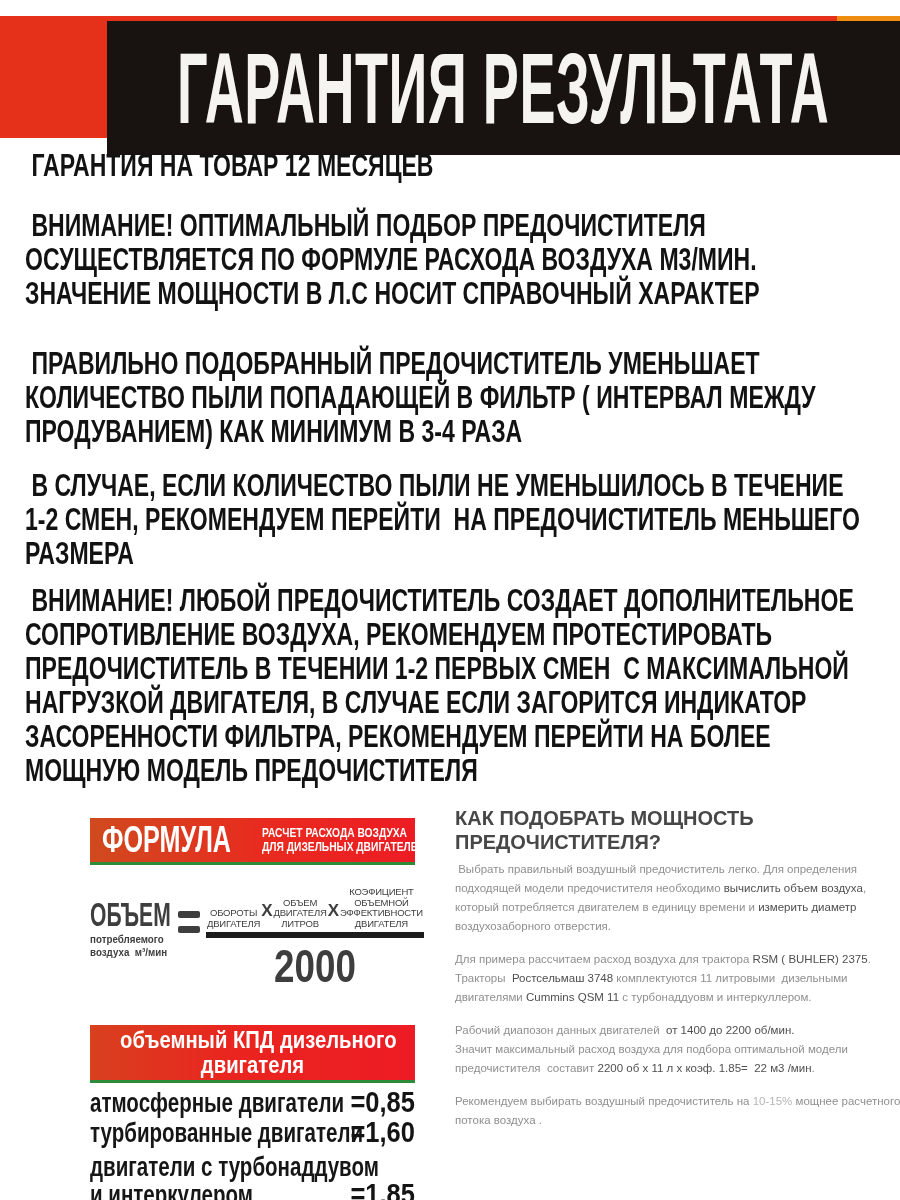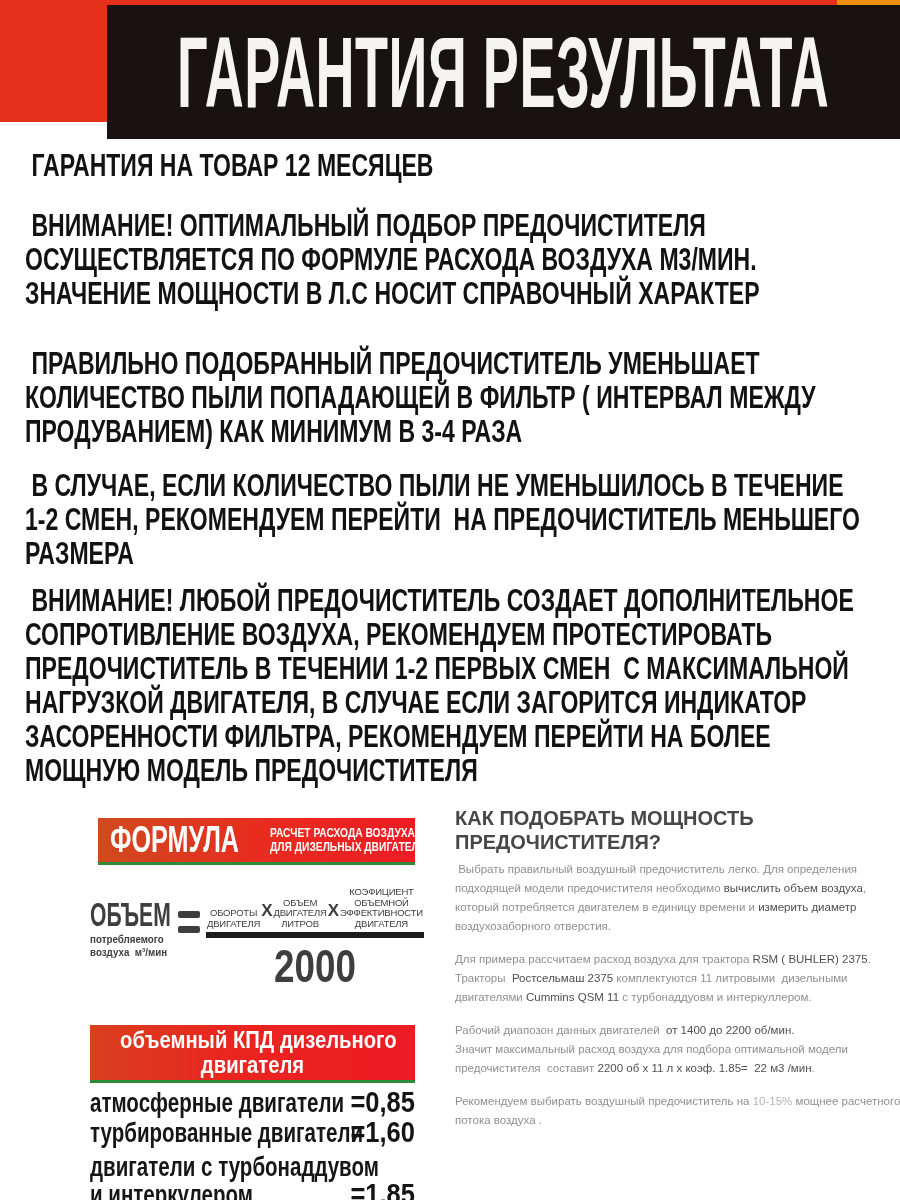--- a/index.html
+++ b/index.html
@@ -1,41 +1,41 @@
 <!DOCTYPE html>
 <html><head>
 <meta charset="utf-8">
 <style>
   html,body{margin:0;padding:0;background:#ffffff;}
   #page{
     position:relative;width:900px;height:1200px;background:#ffffff;overflow:hidden;
     font-family:"Liberation Sans",sans-serif;
   }
   
-  .banner{position:absolute;left:0;top:0;width:900px;height:139px;}
+  .banner{position:absolute;left:0;top:16px;width:900px;height:139px;}
   .banner-red-block{position:absolute;left:0;top:0;width:107px;height:122px;background:#e5301a;}
   .banner-top-strip{position:absolute;left:107px;top:0;right:0;height:5px;
     background:linear-gradient(90deg,#e5301a 0%,#e5301a 92%,#ef8d10 92%,#ef8d10 100%);}
   .banner-black{position:absolute;left:107px;top:5px;right:0;bottom:0;background:#181211;
     display:flex;align-items:center;justify-content:center;overflow:hidden;}
   .banner-title{display:inline-block;font-size:100px;font-weight:700;color:#f6f4f1;
     white-space:nowrap;transform:scale(0.54,1);letter-spacing:1px;line-height:100px;}
   
   .body-text{position:absolute;left:25px;top:148px;width:870px;}
   .para{font-weight:700;font-size:32px;line-height:34px;color:#121212;
     white-space:pre-wrap;width:1400px;transform:scaleX(0.72);transform-origin:0 0;}
   .p0{margin-bottom:26px;}
   .p1{margin-bottom:36px;}
   .p2{margin-bottom:20px;}
   .p3{margin-bottom:13px;}
   .p4{margin-bottom:0;}
   
   .left-col{position:absolute;left:90px;top:818px;width:325px;}
   .formula-header{position:relative;height:44px;border-bottom:3px solid #2e8b3a;
-    background:linear-gradient(90deg,#d04a1e 0%,#e92a1f 55%,#ed1c24 100%);margin-left:8px;}
+    background:linear-gradient(90deg,#d04a1e 0%,#e92a1f 55%,#ed1c24 100%);}
   .formula-title{position:absolute;left:12px;top:3px;display:inline-block;color:#ffffff;
     font-size:37px;line-height:38px;font-weight:700;transform:scaleX(0.68);transform-origin:0 0;white-space:nowrap;}
   .formula-subtitle{position:absolute;left:172px;top:9px;display:inline-block;color:#ffffff;
     font-size:12.5px;line-height:13.5px;font-weight:700;white-space:pre;transform:scaleX(0.82);transform-origin:0 0;}
   .formula-graphic{display:flex;margin-top:16px;height:112px;color:#3e3e3e;}
   .vol{width:88px;flex:none;margin-top:16px;}
   .vol-big{display:inline-block;font-size:34px;line-height:34px;font-weight:700;
     transform:scaleX(0.62);transform-origin:0 0;white-space:nowrap;}
   .vol-sub{display:block;font-size:11.5px;line-height:13px;font-weight:700;white-space:pre;
     transform:scaleX(0.85);transform-origin:0 0;margin-top:2px;}
@@ -160,21 +160,21 @@
   </section>
 
   <aside class="right-col">
     <h2 class="howto-heading">КАК ПОДОБРАТЬ МОЩНОСТЬ
 ПРЕДОЧИСТИТЕЛЯ?</h2>
     <p><span> Выбрать правильный воздушный предочиститель легко. Для определения
 подходящей модели предочистителя необходимо </span><span class="seg-b">вычислить объем воздуха</span><span>,
 который потребляется двигателем в единицу времени и </span><span class="seg-b">измерить диаметр</span><span>
 воздухозаборного отверстия.</span></p>
     <p><span>Для примера рассчитаем расход воздуха для трактора </span><span class="seg-b">RSM ( BUHLER) 2375</span><span>.
-Тракторы  </span><span class="seg-b">Ростсельмаш 2375</span><span> комплектуются 11 литровыми  дизельными
+Тракторы  </span><span class="seg-b">Ростсельмаш 3748</span><span> комплектуются 11 литровыми  дизельными
 двигателями </span><span class="seg-b">Cummins QSM 11</span><span> с турбонаддуовм и интеркуллером.</span></p>
     <p><span>Рабочий диапозон данных двигателей  </span><span class="seg-b">от 1400 до 2200 об/мин.</span><span>
 Значит максимальный расход воздуха для подбора оптимальной модели
 предочистителя  составит </span><span class="seg-b">2200 об х 11 л х коэф. 1.85=  22 м3 /мин</span><span>.</span></p>
     <p><span>Рекомендуем выбирать воздушный предочиститель на </span><span class="seg-light">10-15%</span><span> мощнее расчетного
 потока воздуха .</span></p>
   </aside>
 
 </div>
 

